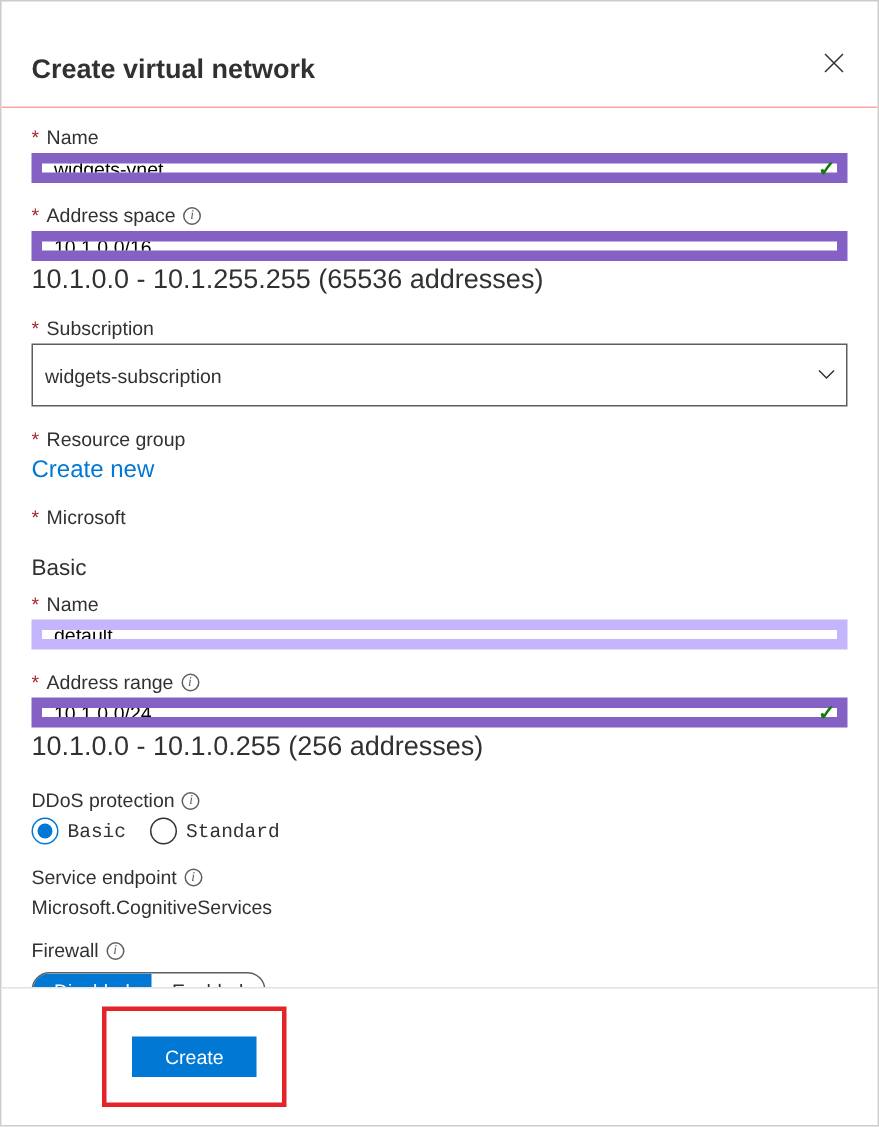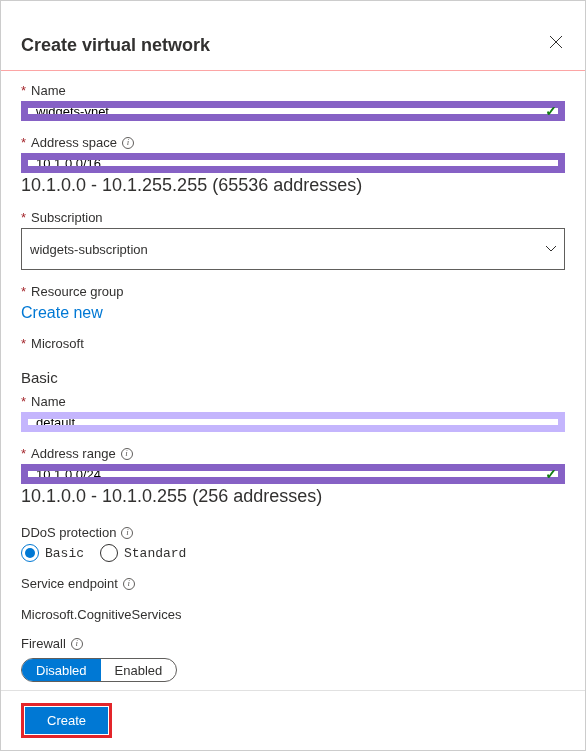--- a/index.html
+++ b/index.html
@@ -133,21 +133,21 @@
       display: flex;
       align-items: center;
       justify-content: center;
     }
     .radio.checked .dot {
       width: 10px; height: 10px;
       border-radius: 50%;
       background: #0078d4;
     }
     .radio.checked { border-color: #0078d4; }
-    .static-val { margin-top: 16px; font-size: 13px; }
+    .static-val { margin-top: 5px; font-size: 13px; }
     .toggle-pill {
       display: inline-flex;
       border: 1px solid #605e5c;
       border-radius: 14px;
       overflow: hidden;
       height: 24px;
       margin-top: 4px;
     }
     .pill-opt {
       padding: 3px 14px;
@@ -163,21 +163,22 @@
     .footer {
       position: absolute;
       bottom: 0; left: 0; right: 0;
       border-top: 1px solid #e1e1e1;
       padding: 12px 20px;
       background: #fff;
     }
     .create-highlight {
       display: inline-block;
       border: 3px solid #e3252a;
-      padding: 1px;
+      padding: 17px;
+      margin-left: 47px;
     }
     .create-btn {
       background: #0078d4;
       color: #fff;
       border: none;
       padding: 6px 22px;
       font-size: 13px;
       font-family: inherit;
       cursor: pointer;
     }

